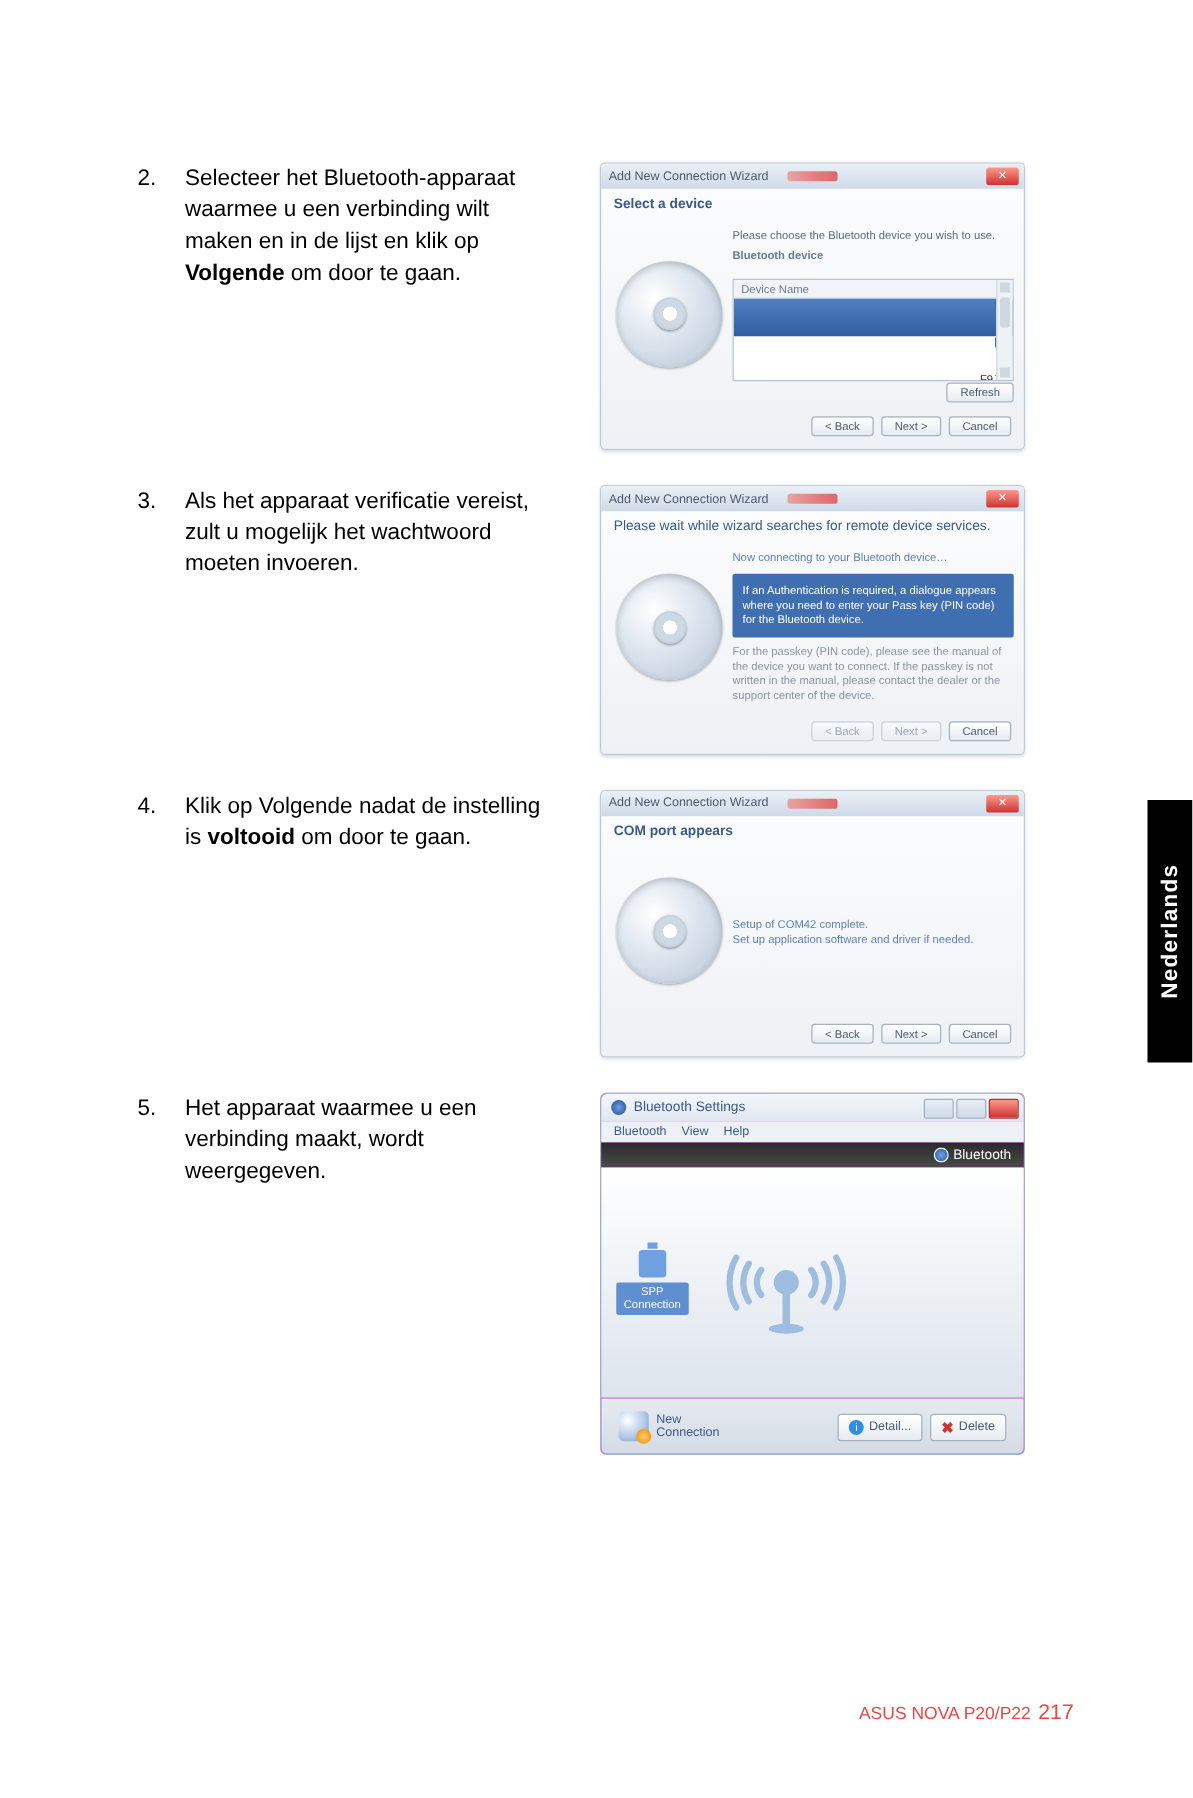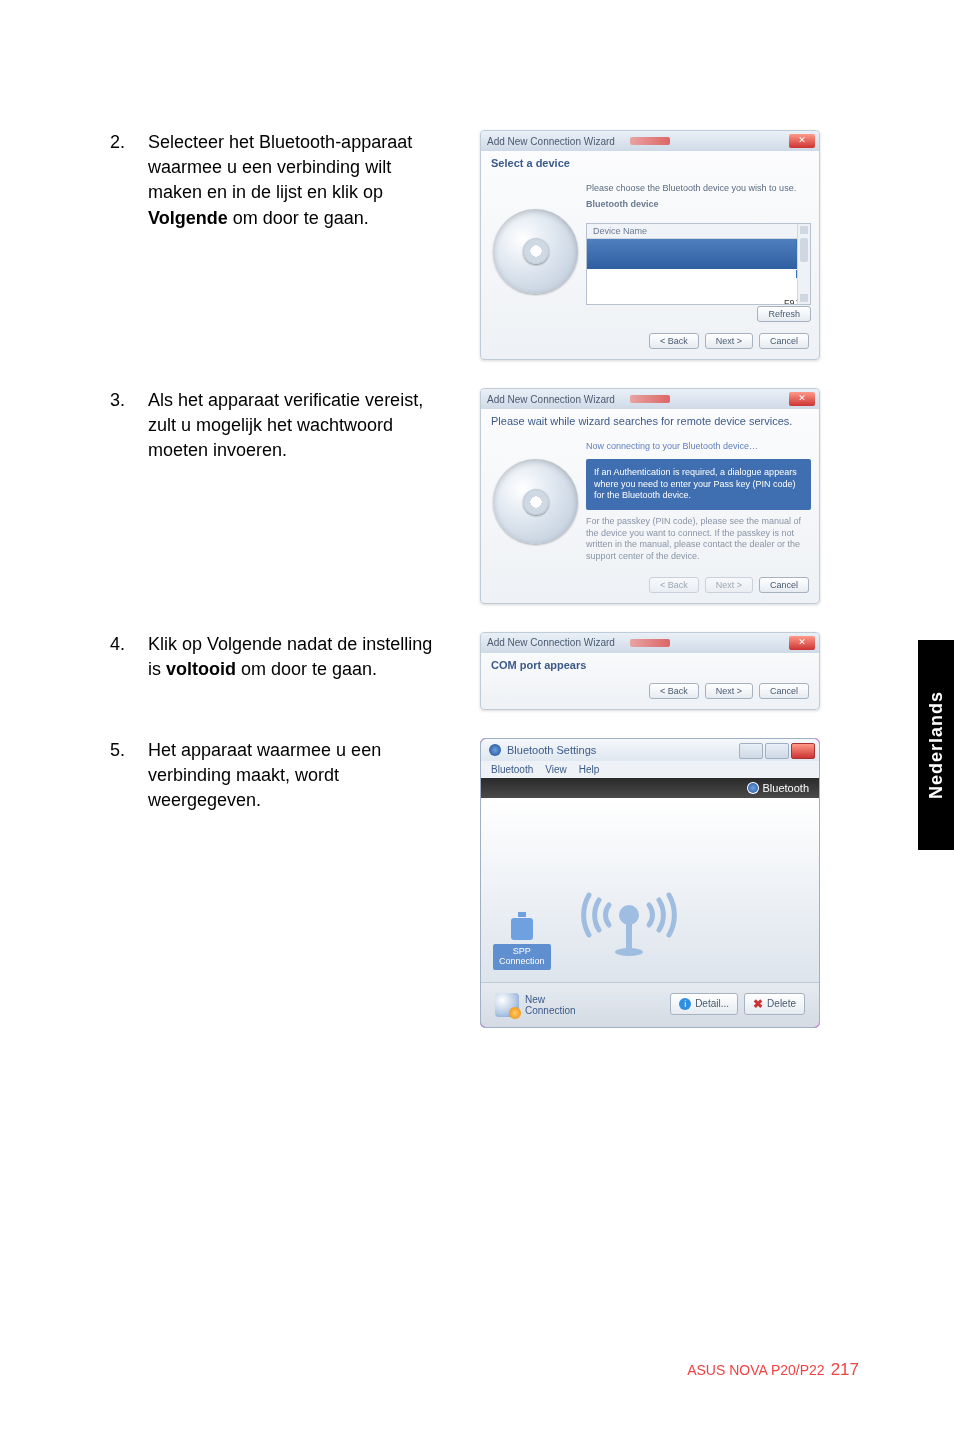--- a/index.html
+++ b/index.html
@@ -262,21 +262,21 @@
     padding:0 10px;
     color:#fff;
     font-size:11px;
     gap:4px;
   }
   .content {
     height:160px;
     background:linear-gradient(#fff,#dde4ec);
     padding:12px;
     display:flex;
-    align-items:flex-end;
+    align-items:center;
     gap:18px;
   }
   .spp {
     display:flex; flex-direction:column; align-items:center;
     font-size:9px; color:#fff;
   }
   .spp .dev {
     width:22px;height:22px;
     background:#6fa0e0;
     border-radius:3px;
@@ -293,21 +293,21 @@
   }
   .radio {
     width:120px;
     height:110px;
     position:relative;
   }
   .radio svg { width:100%; height:100%;}
   .bottombar {
     display:flex;
     justify-content:space-between;
-    align-items:flex-start;
+    align-items:flex-end;
     padding:10px 14px;
     background:linear-gradient(#e6ebf1,#d4dbe4);
     border-top:1px solid #c0cad6;
     border-radius:0 0 5px 5px;
   }
   .newconn {
     display:flex; align-items:center; gap:6px;
     color:#3a5a8a;
     font-size:10px;
   }
@@ -479,20 +479,27 @@
       </div>
     </div>
     <div class="shot">
       <div class="dlg">
         <div class="dlg-title">
           <span>Add New Connection Wizard</span>
           <span class="tbar"></span>
           <span class="dlg-close">✕</span>
         </div>
         <div class="dlg-sub">COM port appears</div>
+        <div class="dlg-body">
+          <div class="cd"></div>
+          <div class="dlg-right" style="display:flex;flex-direction:column;justify-content:center;">
+            <div style="color:#5f7fbf;">Setup of COM42 complete.</div>
+            <div style="color:#5f7fbf;margin-top:2px;">Set up application software and driver if needed.</div>
+          </div>
+        </div>
         <div class="dlg-buttons">
           <span class="btn">&lt; Back</span>
           <span class="btn">Next &gt;</span>
           <span class="btn">Cancel</span>
         </div>
       </div>
     </div>
   </div>
 
   <div class="row">

